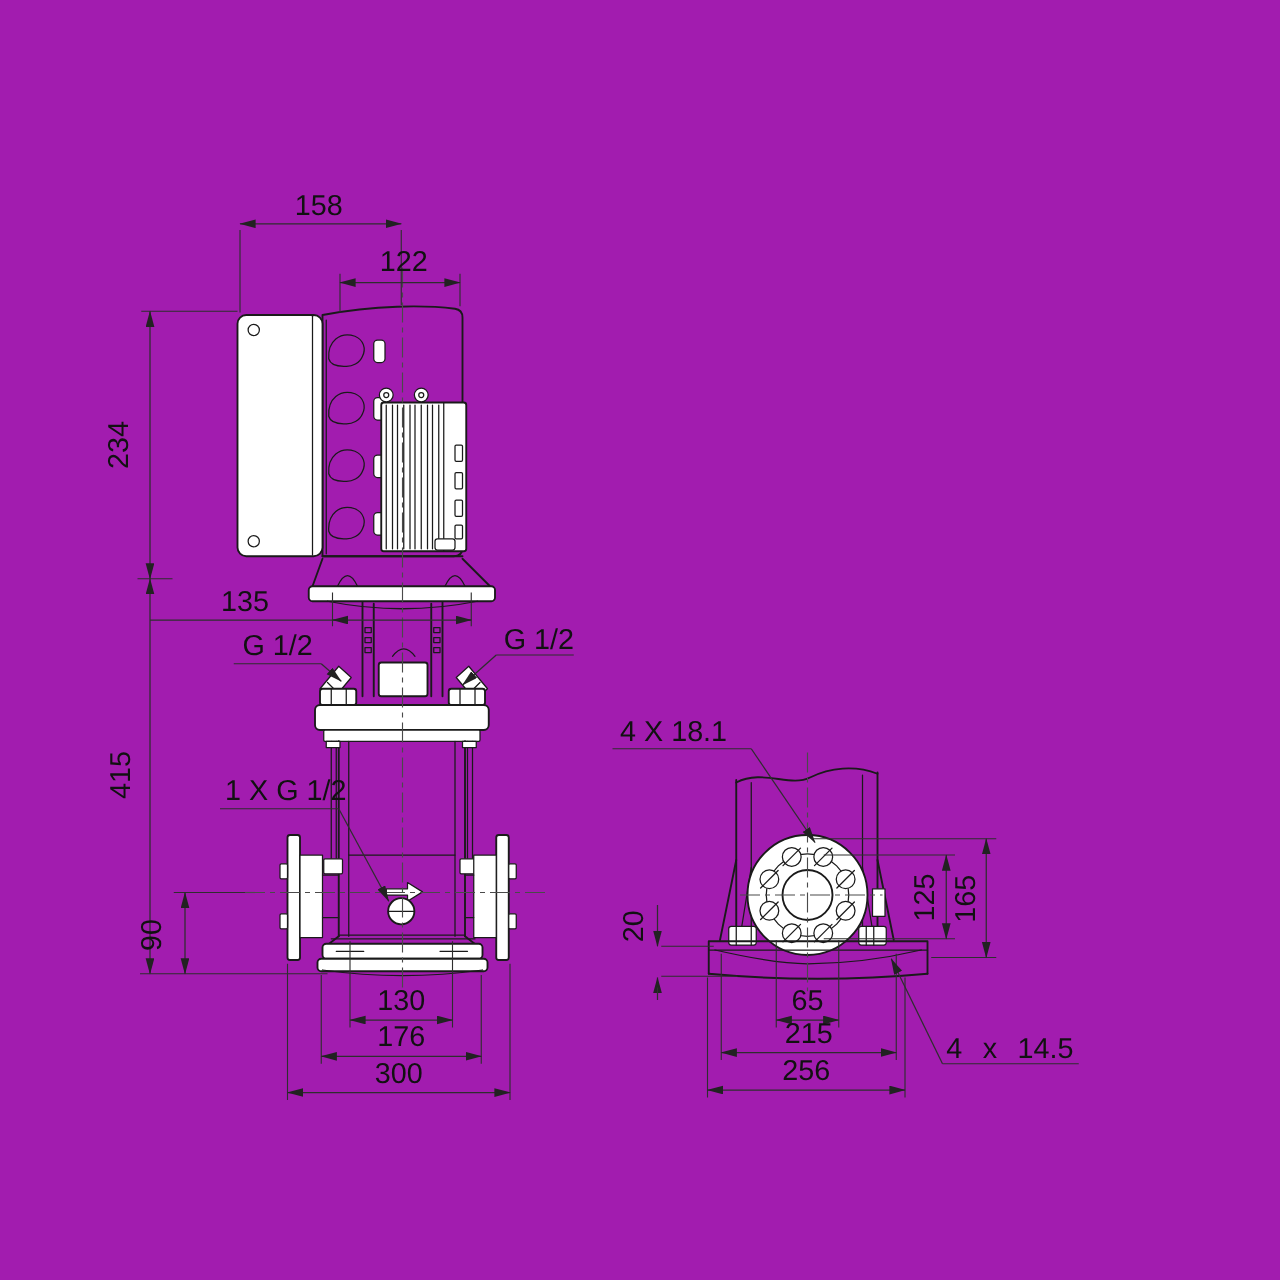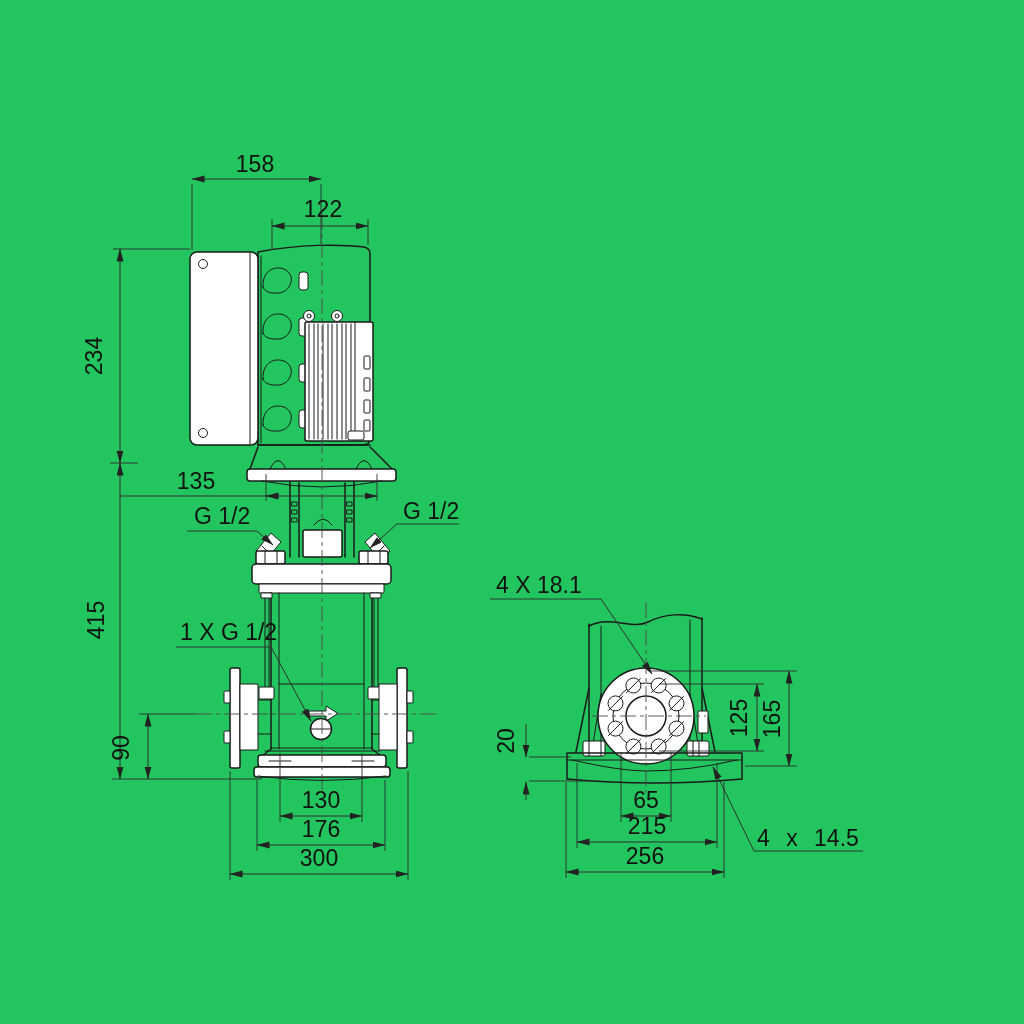--- a/index.html
+++ b/index.html
@@ -1,16 +1,16 @@
 <!DOCTYPE html>
 <html><head>
 <meta charset="utf-8">
 <style>
   html,body{margin:0;padding:0;background:#ffffff;}
-  .stage{width:1024px;height:1024px;background:#22c55e;position:relative;font-family:"Liberation Sans",sans-serif;}
+  .stage{width:1024px;height:1024px;background:#a21caf;position:relative;font-family:"Liberation Sans",sans-serif;}
   svg{display:block;}
   .ol{stroke:#1a1a1a;stroke-width:1.5;fill:none;stroke-linejoin:round;stroke-linecap:round;}
   .ol2{stroke:#1a1a1a;stroke-width:1;fill:none;stroke-linejoin:round;stroke-linecap:round;}
   .olf{stroke:#1a1a1a;stroke-width:1.5;fill:#ffffff;stroke-linejoin:round;}
   .olf2{stroke:#1a1a1a;stroke-width:1;fill:#ffffff;stroke-linejoin:round;}
   .dim{stroke:#2e2e2e;stroke-width:1;fill:none;}
   .ext{stroke:#2e2e2e;stroke-width:0.9;fill:none;}
   .cl{stroke:#4a4a4a;stroke-width:0.9;fill:none;stroke-dasharray:16 4 4 4;}
   .t{font-family:"Liberation Sans",sans-serif;font-size:23px;fill:#111;}
   .tw{word-spacing:10px;}

